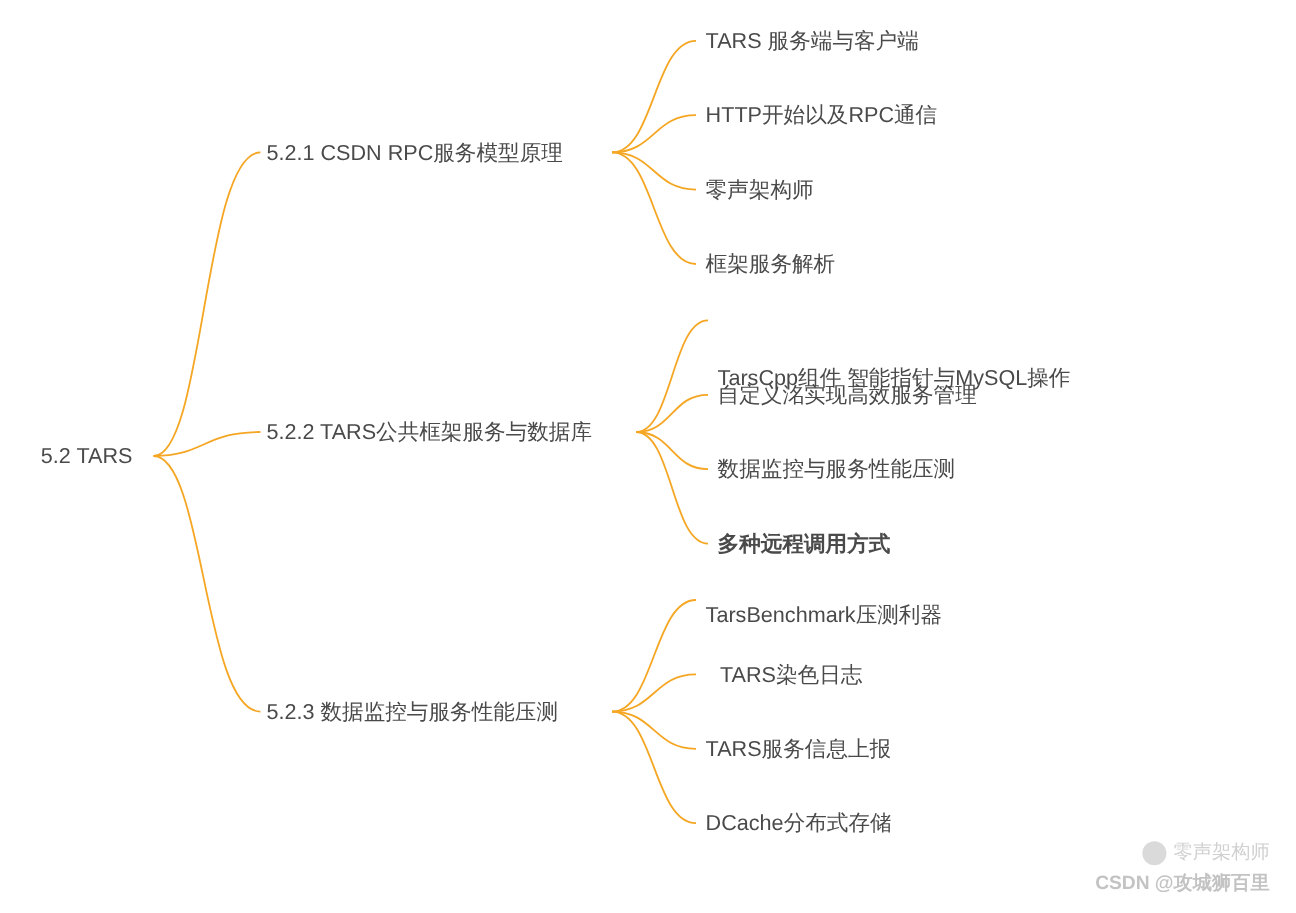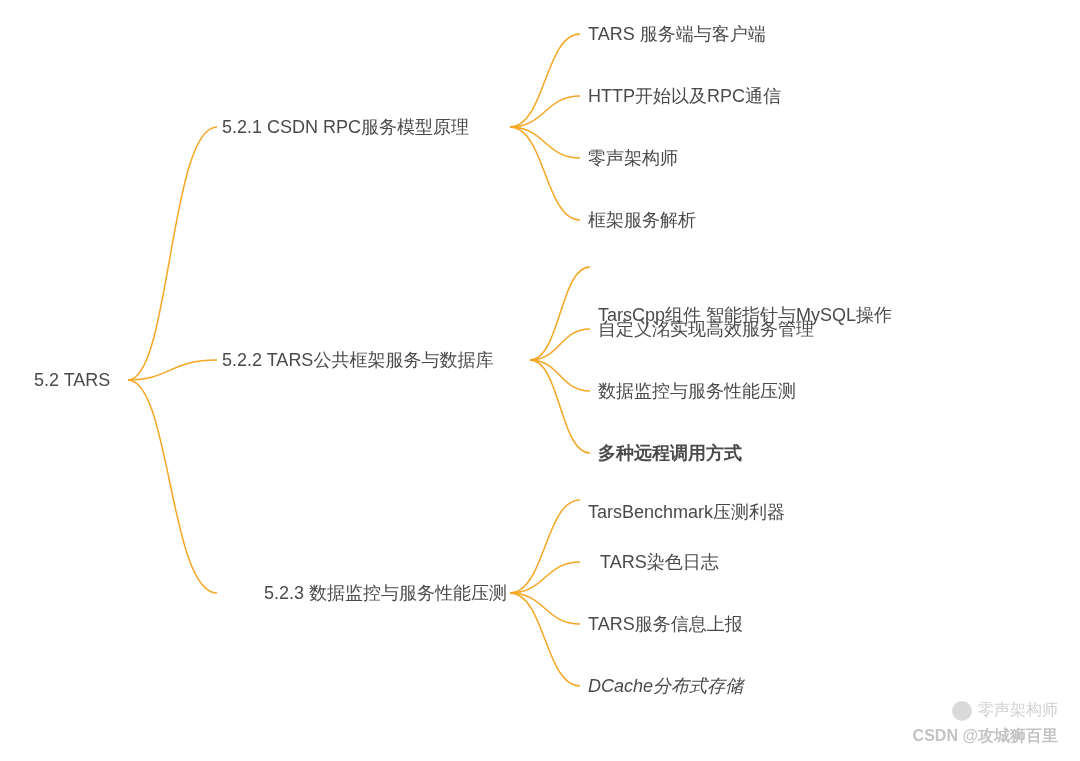--- a/index.html
+++ b/index.html
@@ -84,23 +84,23 @@
 <div class="node" style="left:588px; top:84px;">HTTP开始以及RPC通信</div>
 <div class="node" style="left:588px; top:146px;">零声架构师</div>
 <div class="node" style="left:588px; top:208px;">框架服务解析</div>
 
 <div class="node" style="left:222px; top:348px;">5.2.2 TARS公共框架服务与数据库</div>
 <div class="node" style="left:598px; top:255px;margin-top:48px;">TarsCpp组件  智能指针与MySQL操作</div>
 <div class="node" style="left:598px; top:317px;text-align:center;">自定义洺实现高效服务管理</div>
 <div class="node" style="left:598px; top:379px;">数据监控与服务性能压测</div>
 <div class="node" style="left:598px; top:441px;font-weight:bold;">多种远程调用方式</div>
 
-<div class="node" style="left:222px; top:581px;margin-left:42px;">5.2.3 数据监控与服务性能压测</div>
+<div class="node" style="left:222px; top:581px;">5.2.3 数据监控与服务性能压测</div>
 <div class="node" style="left:588px; top:500px;">TarsBenchmark压测利器</div>
 <div class="node" style="left:600px; top:550px;">TARS染色日志</div>
 <div class="node" style="left:588px; top:612px;">TARS服务信息上报</div>
-<div class="node" style="left:588px; top:674px;font-style:italic;">DCache分布式存储</div>
+<div class="node" style="left:588px; top:674px;">DCache分布式存储</div>
 
 <div class="watermark" style="right:22px; bottom:40px;">
   <span class="wm-icon"></span>
   <span>零声架构师</span>
 </div>
 <div class="watermark2" style="right:22px; bottom:14px;">CSDN @攻城狮百里</div>
 
 </body></html>

